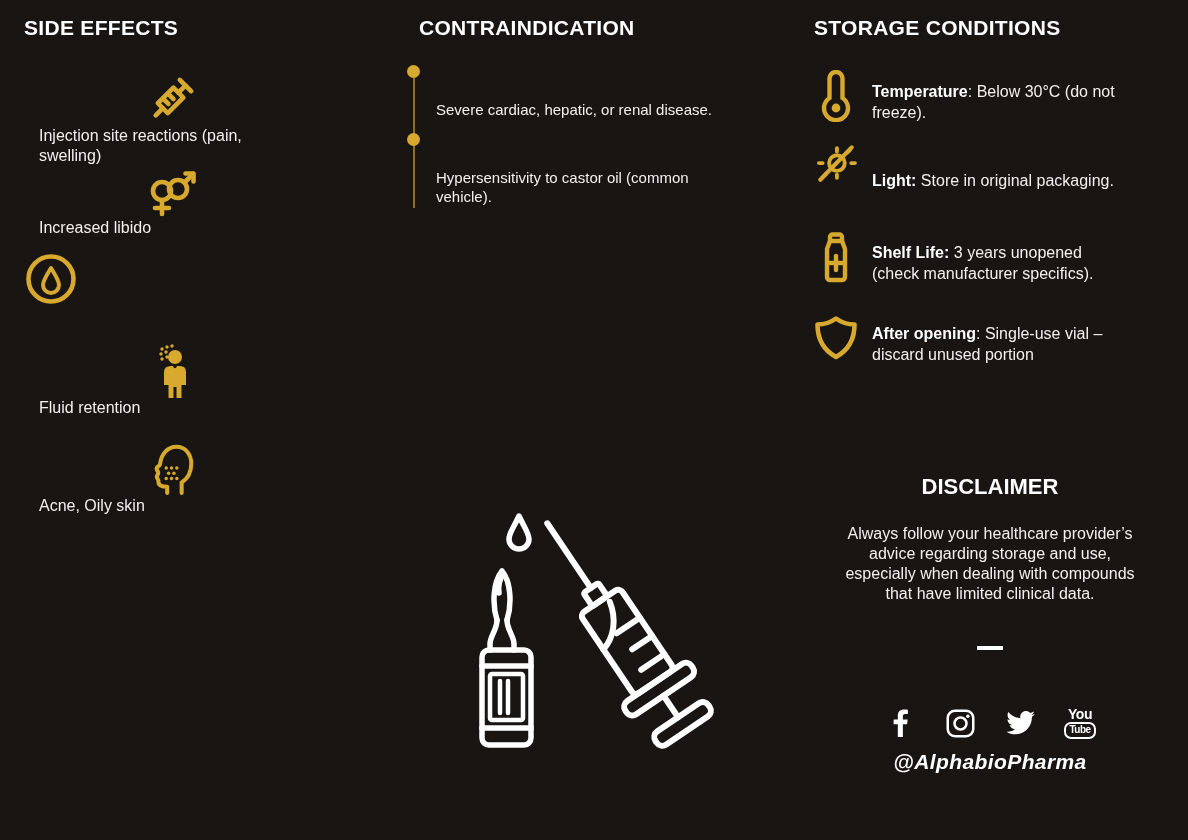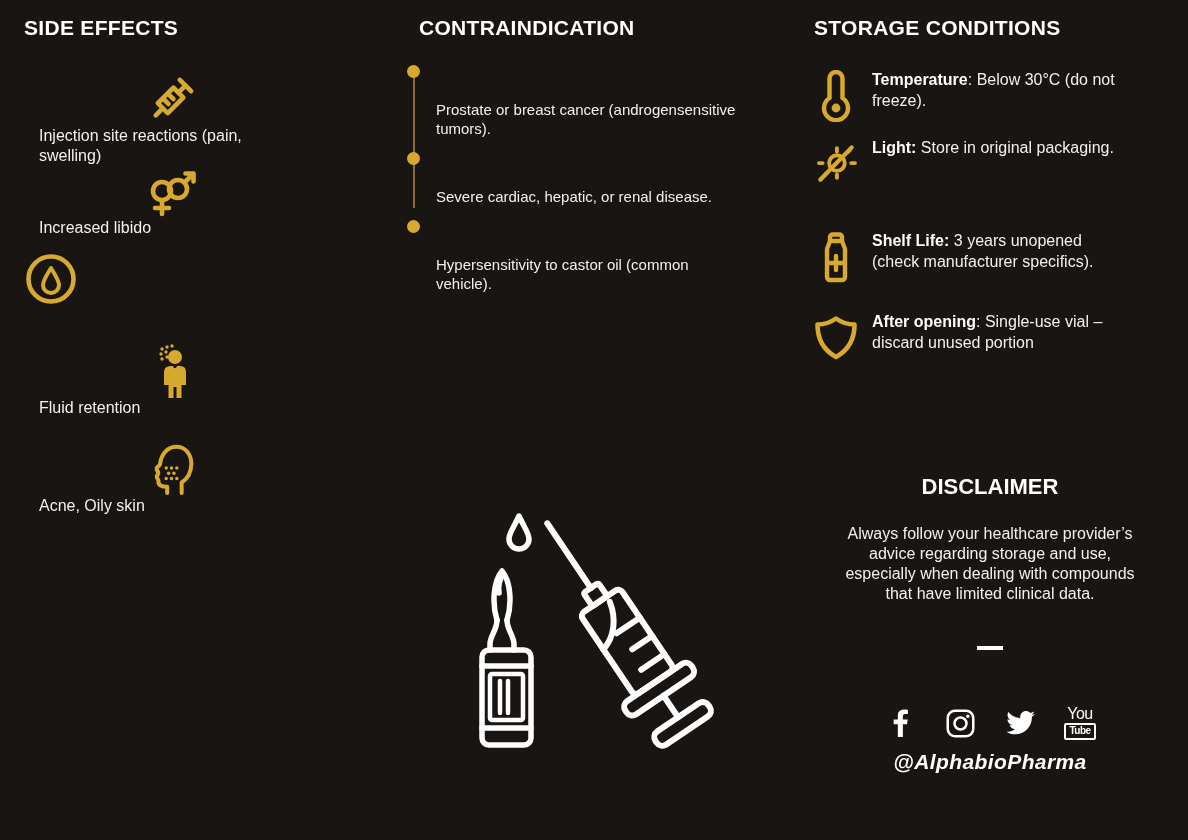--- a/index.html
+++ b/index.html
@@ -16,35 +16,35 @@
   
   .se-row{position:absolute;left:24px;display:flex;align-items:center;flex-direction:column;}
   .se-icon{width:54px;height:56px;flex:0 0 54px;display:flex;align-items:center;justify-content:center;}
   .se-text{margin-left:15px;font-size:16px;line-height:20px;white-space:pre-line;width:280px;}
   
   .ci-list{position:absolute;left:407px;top:62px;width:352px;}
   .ci-connector{position:absolute;left:5.5px;top:12px;width:2.5px;height:134px;background:#8C6E28;}
   .ci-item{position:relative;padding-left:29px;margin-bottom:11px;font-size:15px;line-height:19px;white-space:pre-line;}
   .ci-bullet{position:absolute;left:0;top:3px;width:13px;height:13px;border-radius:50%;background:#D7A92E;}
   
-  .st-row{position:absolute;left:812px;display:flex;align-items:flex-start;}
+  .st-row{position:absolute;left:812px;display:flex;align-items:flex-end;}
   .st-icon{width:48px;height:54px;flex:0 0 48px;display:flex;align-items:center;justify-content:center;}
   .st-text{margin-left:12px;font-size:16px;line-height:21px;white-space:pre-line;width:300px;}
   .bold{font-weight:bold;color:#FFFFFF;}
   
   .disclaimer{position:absolute;left:790px;top:474px;width:400px;text-align:center;}
   .disclaimer-title{font-size:22px;font-weight:800;color:#FFFFFF;margin:0 0 24px 0;}
   .disclaimer-text{font-size:16px;line-height:20px;white-space:pre-line;}
   .divider{position:absolute;left:977px;top:646px;width:26px;height:4px;background:#FFFFFF;}
   
   .social-row{position:absolute;left:790px;top:707px;width:400px;display:flex;justify-content:center;align-items:center;gap:20px;}
   .social-icon{width:40px;height:32px;display:flex;align-items:center;justify-content:center;cursor:pointer;}
   .yt{display:flex;flex-direction:column;align-items:center;line-height:1;color:#fff;}
-  .yt-top{font-size:16px;font-weight:normal;letter-spacing:-0.5px;}
-  .yt-box{border:2px solid #fff;border-radius:2px;padding:1px 3px 2px 3px;margin-top:1px;font-size:10px;font-weight:bold;letter-spacing:-0.5px;}
+  .yt-top{font-size:14px;font-weight:bold;letter-spacing:-0.5px;}
+  .yt-box{border:2px solid #fff;border-radius:7px;padding:1px 3px 2px 3px;margin-top:1px;font-size:10px;font-weight:bold;letter-spacing:-0.5px;}
   .handle{position:absolute;left:790px;top:750px;width:400px;text-align:center;
     font-size:21px;font-style:italic;font-weight:bold;color:#FFFFFF;letter-spacing:.4px;}
   .illustration{position:absolute;left:458px;top:480px;}
   svg{display:block;}
 </style>
 </head>
 <body>
 
 <div class="col-title" style="left:24px">SIDE EFFECTS</div>
 
@@ -122,25 +122,20 @@
       </g>
     </svg>
   </span>
   <span class="se-text">Acne, Oily skin</span>
 </div>
 
 <div class="col-title" style="left:419px">CONTRAINDICATION</div>
 
 <div class="ci-list">
   <div class="ci-connector"></div>
-  <div class="ci-item">
-    <span class="ci-bullet"></span>
-    <span>Prostate or breast cancer (androgensensitive
-tumors).</span>
-  </div>
   <div class="ci-item">
     <span class="ci-bullet"></span>
     <span>Severe cardiac, hepatic, or renal disease.</span>
   </div>
   <div class="ci-item">
     <span class="ci-bullet"></span>
     <span>Hypersensitivity to castor oil (common
 vehicle).</span>
   </div>
 </div>

